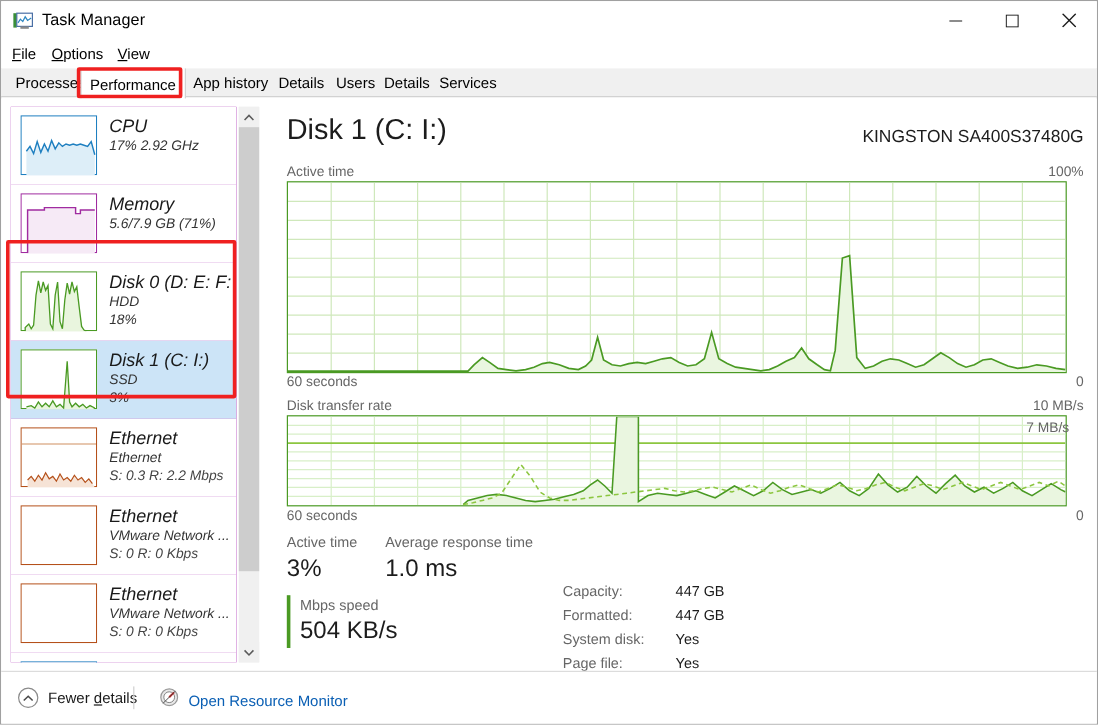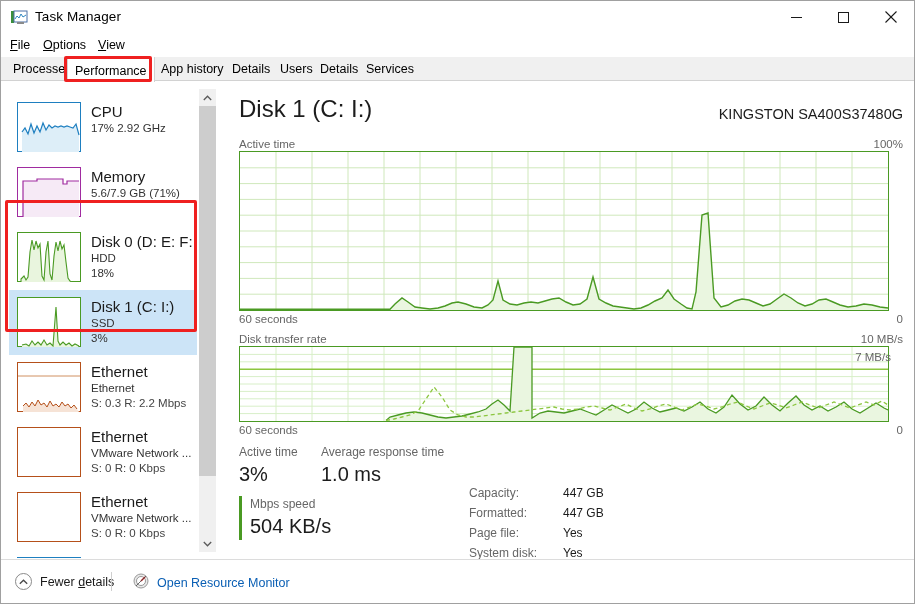--- a/index.html
+++ b/index.html
@@ -79,24 +79,25 @@
   }
 
   
   #content {
     position: absolute; left: 0; top: 81px; width: 913px; height: 477px;
     background: #ffffff;
   }
 
   
   #sidebar {
-    position: absolute; left: 8px; top: 13px;
+    position: absolute; left: 8px; top: 7px;
     width: 188px; height: 463px;
     background: #a21caf;
     overflow: hidden;
+    font-style: italic;
   }
   .side-item {
     position: relative;
     width: 188px; height: 65px;
     display: flex; align-items: flex-start;
     padding-top: 7px;
     background: #ffffff;
   }
   .side-item.selected { background: #cce4f7; }
   .thumb {
@@ -515,25 +516,25 @@
           <tbody>
               <tr>
             <td>Capacity:</td>
             <td class="v">447 GB</td>
           </tr>
           <tr>
             <td>Formatted:</td>
             <td class="v">447 GB</td>
           </tr>
           <tr>
-            <td>Page file:</td>
+            <td>System disk:</td>
             <td class="v">Yes</td>
           </tr>
           <tr>
-            <td>System disk:</td>
+            <td>Page file:</td>
             <td class="v">Yes</td>
           </tr>
           <tr>
             <td>Type:</td>
             <td class="v">SSD</td>
           </tr>
         </tbody>
           </table>
       </div>
 

